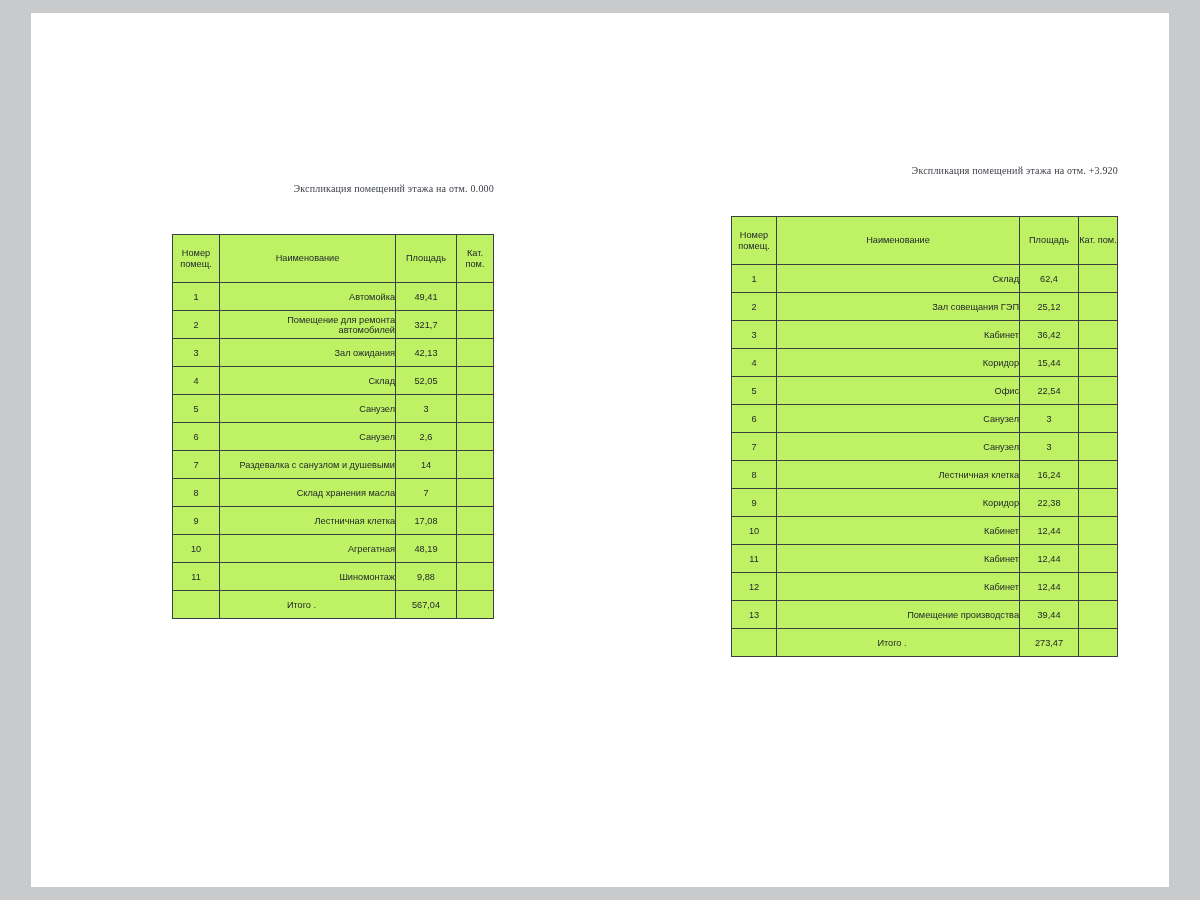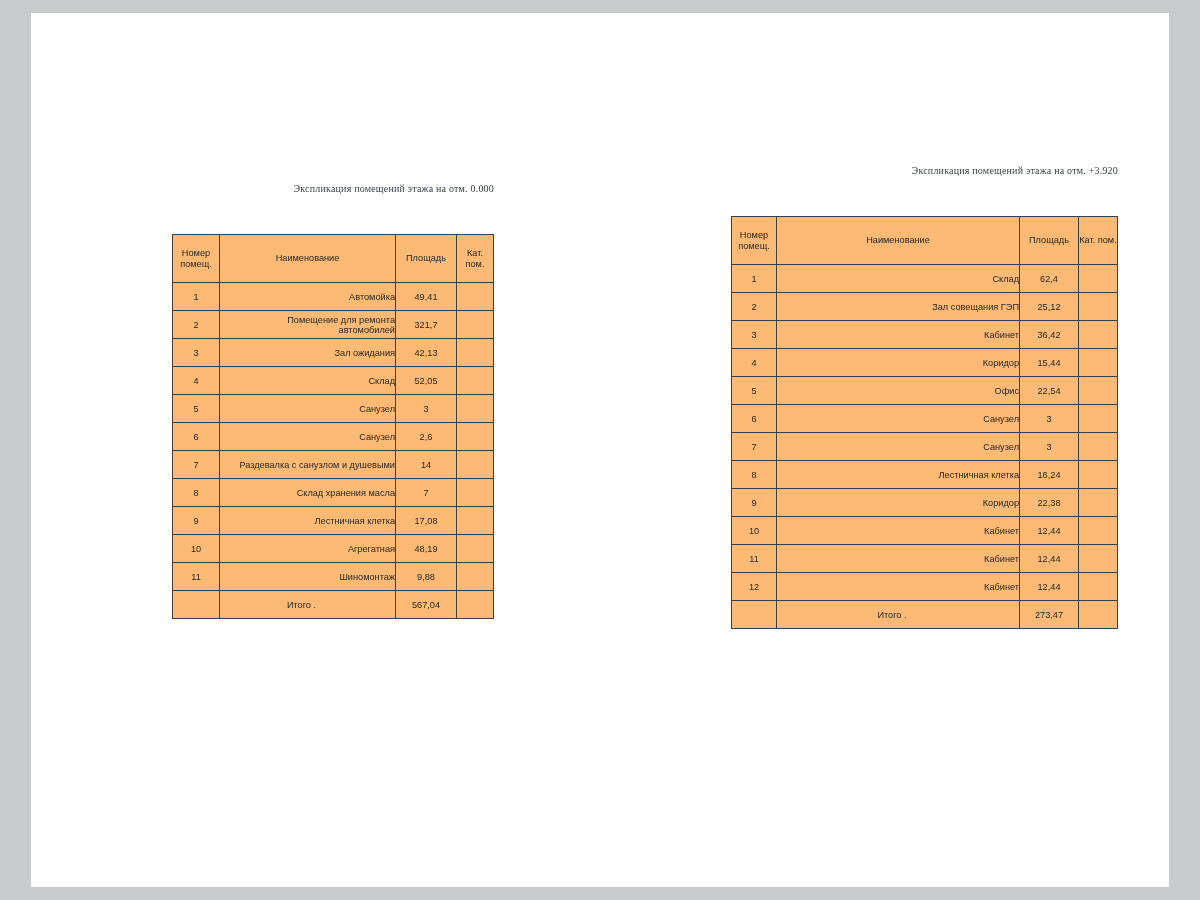--- a/index.html
+++ b/index.html
@@ -41,21 +41,21 @@
     color: #3a3f45;
     letter-spacing: 0.2px;
     margin-bottom: 5px;
     white-space: nowrap;
     font-family: Liberation Serif, serif;
   }
   table.expl {
     border-collapse: collapse;
     width: 100%;
     table-layout: fixed;
-    background: #fdba74;
+    background: #bef264;
     margin-top: 40px;
   }
   table.expl td, table.expl th {
     border: 1px solid #3b4045;
     font-weight: normal;
     color: #23272b;
     font-size: 9.2px;
     padding: 0;
     height: 27px;
     vertical-align: middle;
@@ -252,20 +252,26 @@
           <td class="col-area">12,44</td>
           <td class="col-cat"></td>
         </tr>
         <tr>
           <td class="col-num">12</td>
           <td class="col-name">Кабинет</td>
           <td class="col-area">12,44</td>
           <td class="col-cat"></td>
         </tr>
         <tr>
+          <td class="col-num">13</td>
+          <td class="col-name">Помещение производства</td>
+          <td class="col-area">39,44</td>
+          <td class="col-cat"></td>
+        </tr>
+        <tr>
           <td class="col-num empty-cell"></td>
           <td class="total-label">Итого .</td>
           <td class="col-area">273,47</td>
           <td class="col-cat empty-cell"></td>
         </tr>
       </tbody>
     </table>
   </div>
 
 </div>

